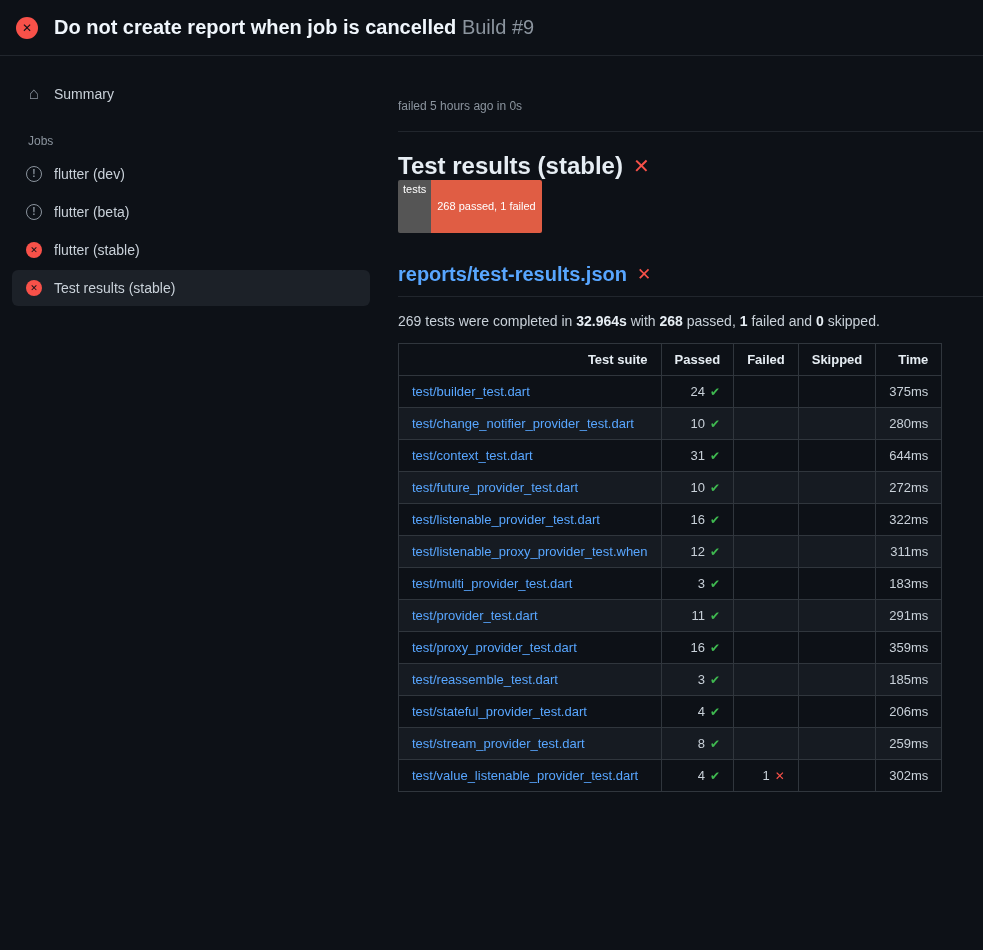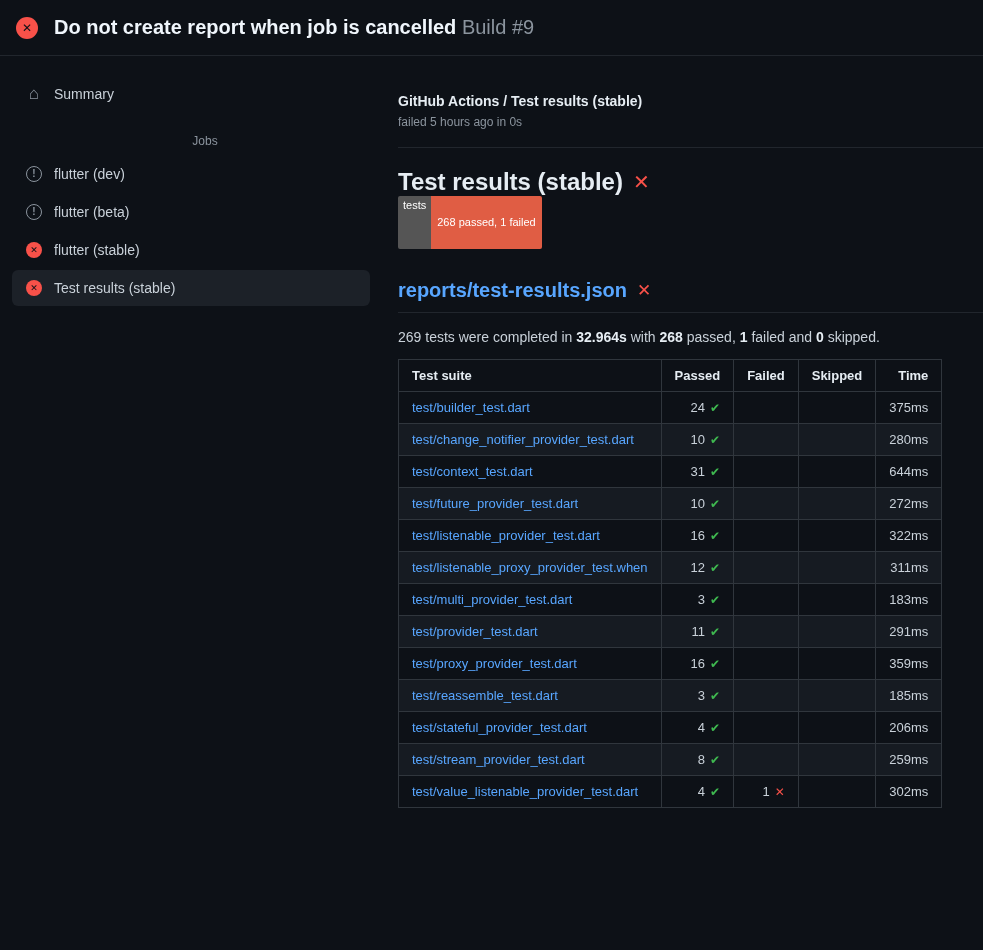--- a/index.html
+++ b/index.html
@@ -32,21 +32,21 @@
   
   .layout{display:flex;height:894px}
   .sidebar{width:382px;flex:none;padding-top:18px}
   .side-item{
     display:flex;align-items:center;gap:12px;
     margin:2px 12px;padding:10px 14px;border-radius:6px;cursor:pointer;
     color:var(--fg);font-size:14px;
   }
   .side-item.selected{background:var(--selected-bg)}
   .side-section{
-    color:var(--muted);font-size:12px;margin:22px 0 8px 28px;text-align:center;
+    color:var(--muted);font-size:12px;margin:22px 0 8px 28px;
   }
   .icon-home{
     font-size:17px;line-height:16px;color:var(--muted);width:16px;text-align:center;flex:none;
   }
   .icon-cancelled{
     width:16px;height:16px;flex:none;border:1.5px solid var(--muted);border-radius:50%;
     display:inline-flex;align-items:center;justify-content:center;
     color:var(--muted);font-size:10px;font-weight:700;line-height:1;
   }
   
@@ -70,21 +70,21 @@
     margin:30px 0 0;padding-bottom:10px;border-bottom:1px solid var(--border);
     display:flex;align-items:center;gap:10px;font-size:20px;font-weight:700;
   }
   .report-head a{color:var(--link);text-decoration:none}
   .summary{margin:16px 0 0;font-size:14px;color:var(--fg)}
   .summary b{color:var(--fg-bright)}
   
   table.results{border-collapse:collapse;margin-top:14px;font-size:13px}
   .results th,.results td{border:1px solid var(--tbl-border);padding:8px 13px;vertical-align:middle}
   .results th{color:var(--fg-bright);font-weight:700;text-align:right;font-size:13px}
-  .results th.h-suite{text-align:left;width:246px}
+  .results th.h-suite{text-align:right;width:246px}
   .results th.h-passed{width:41px}
   .results th.h-failed{width:39px}
   .results th.h-skipped{width:51px}
   .results th.h-time{width:44px}
   .results tbody tr:nth-child(even) td{background:var(--panel)}
   .c-suite a{color:var(--link);text-decoration:none;white-space:nowrap}
   .c-num{text-align:right;white-space:nowrap;color:var(--fg)}
   .check{color:var(--success);font-size:12px;margin-left:5px;font-weight:700}
   .cross{color:var(--danger);font-size:12px;margin-left:5px;font-weight:700}
 </style>
@@ -116,21 +116,20 @@
       <span class="status-circle sm">✕</span>
       <span>flutter (stable)</span>
     </div>
     <div class="side-item selected">
       <span class="status-circle sm">✕</span>
       <span>Test results (stable)</span>
     </div>
   </aside>
 
   <main class="main">
-    <div class="crumb">GitHub Actions / Test results (stable)</div>
     <div class="meta">failed 5 hours ago in 0s</div>
     <hr class="div">
 
     <h2 class="check-title">
       <span>Test results (stable)</span>
       <span class="xmark h1">✕</span>
     </h2>
 
     <div class="badge">
       <span class="b-label">tests</span>

